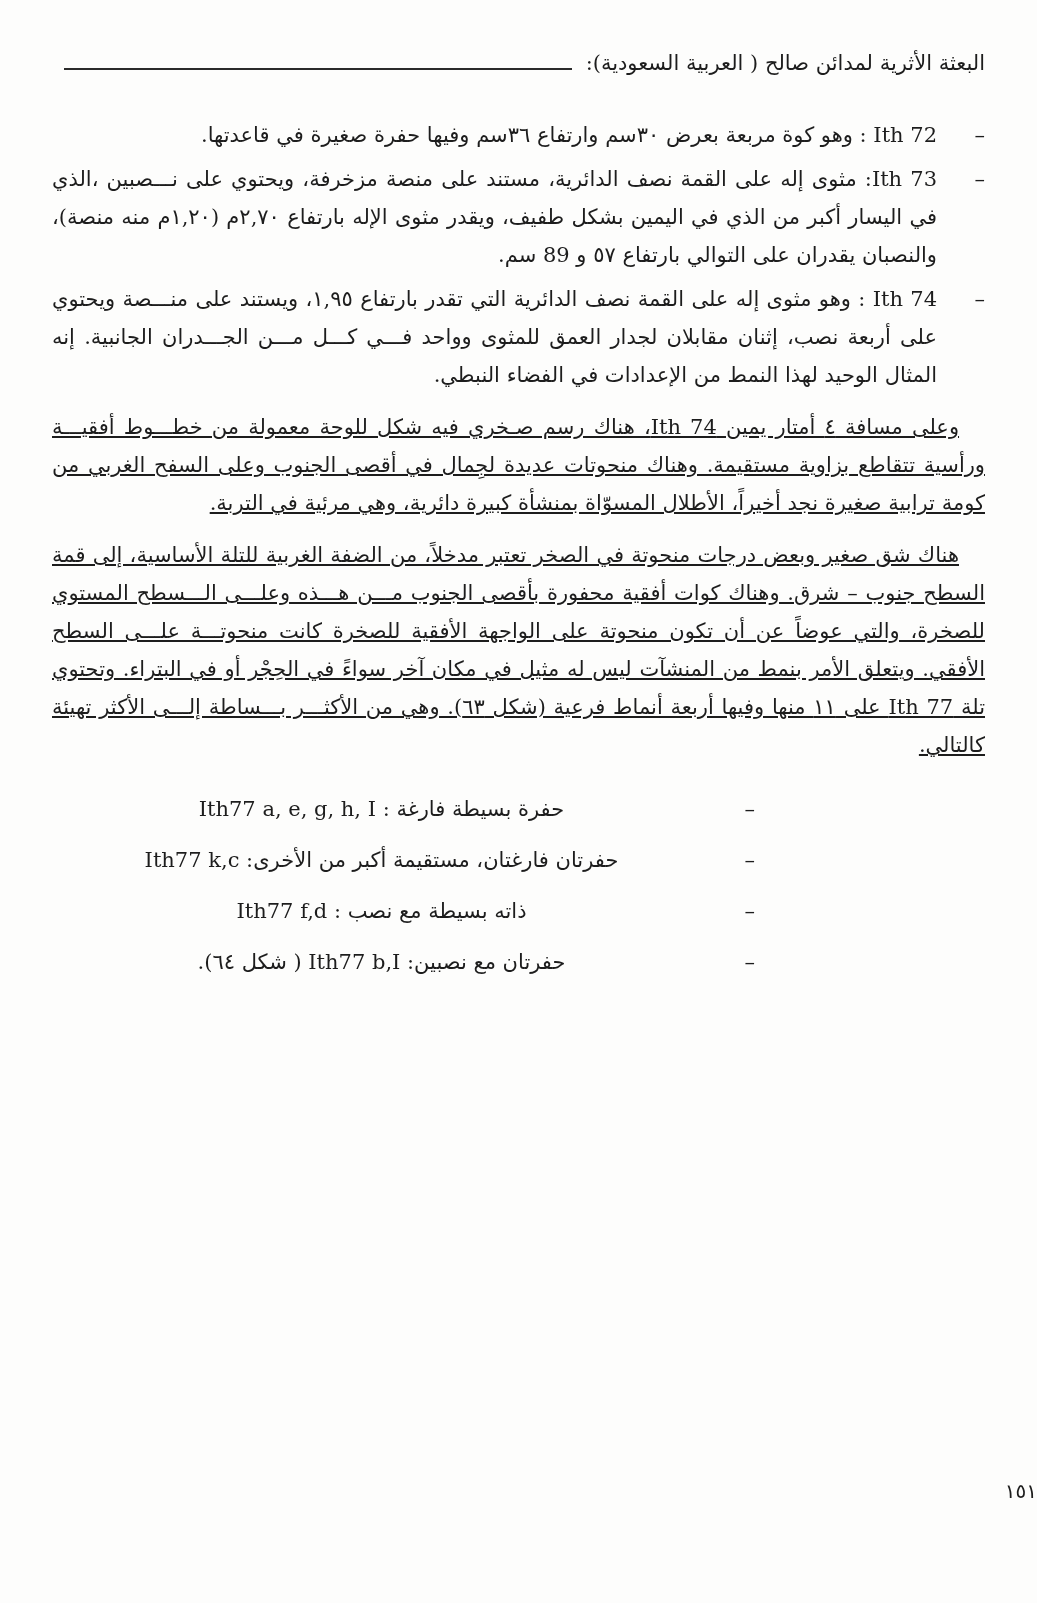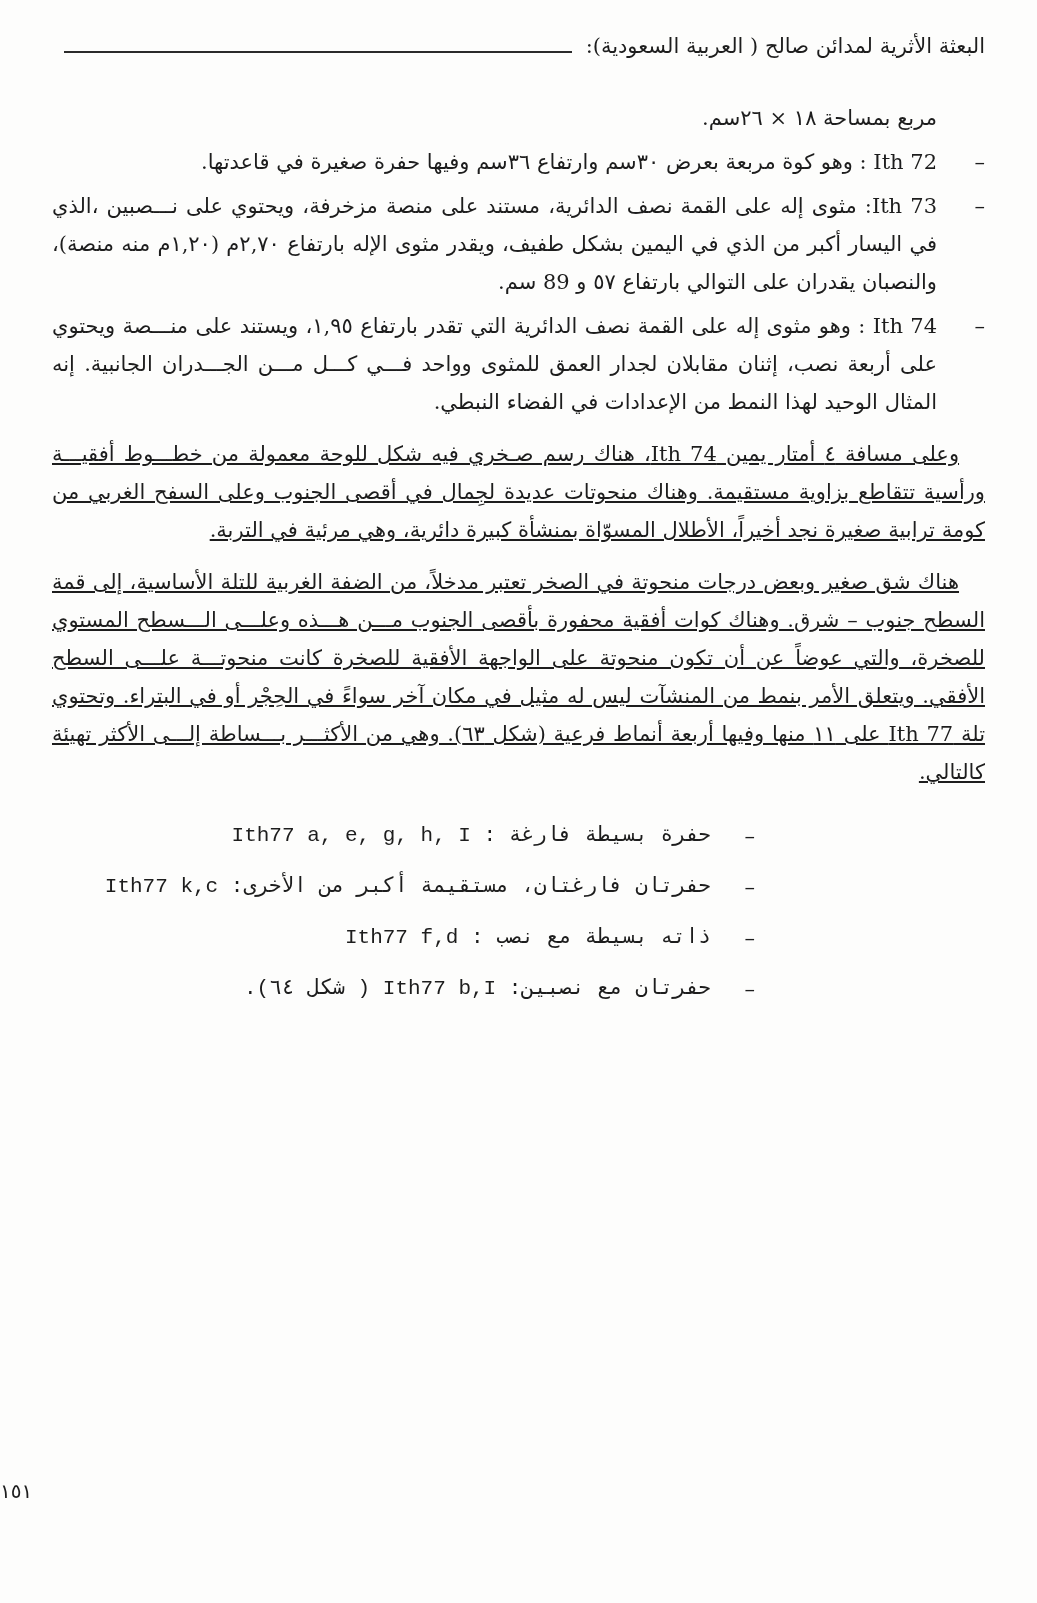--- a/index.html
+++ b/index.html
@@ -9,21 +9,21 @@
   }
   .page {
     position: relative;
     width: 1037px;
     height: 1603px;
     margin: 0 auto;
     background: #fdfdfc;
     color: #1d1d1d;
     direction: rtl;
     box-sizing: border-box;
-    padding: 27px 52px 0 52px;
+    padding: 44px 52px 0 52px;
     overflow: hidden;
     font-family: "DejaVu Serif", "DejaVu Sans", "Liberation Serif", serif;
     font-size: 21px;
     line-height: 38px;
   }
 
   
   .header {
     display: flex;
     align-items: center;
@@ -85,47 +85,45 @@
   }
   .type-item .dash {
     flex: none;
     width: 44px;
     text-align: right;
     padding-left: 16px;
     box-sizing: border-box;
   }
   .type-item .type-text {
     flex: 1;
-    text-align: right;
-    font-family: Liberation Mono, monospace;
+    text-align: center;
   }
 
   
   .footer {
     position: absolute;
     top: 1472px;
     left: 0;
     width: 100%;
-    text-align: left;
+    text-align: right;
     font-size: 20px;
   }
 </style>
 </head>
 <body>
 
 <div class="page">
 
   <header class="header">
     <span class="header-title">البعثة الأثرية لمدائن صالح ( العربية السعودية):</span>
     <span class="header-rule"></span>
   </header>
 
   <main>
 
-    <p class="cont-line">مربع بمساحة ١٨ × ٢٦سم.</p>
 
     <div class="bullet">
       <span class="dash">–</span>
       <div class="bullet-text">Ith 72 : وهو كوة مربعة بعرض ٣٠سم وارتفاع ٣٦سم وفيها حفرة صغيرة في قاعدتها.</div>
     </div>
 
     <div class="bullet">
       <span class="dash">–</span>
       <div class="bullet-text">Ith 73: مثوى إله على القمة نصف الدائرية، مستند على منصة مزخرفة، ويحتوي على نـــصبين ،الذي في اليسار أكبر من الذي في اليمين بشكل طفيف، ويقدر مثوى الإله بارتفاع ٢,٧٠م (١,٢٠م منه منصة)، والنصبان يقدران على التوالي بارتفاع ٥٧ و 89 سم.</div>
     </div>

